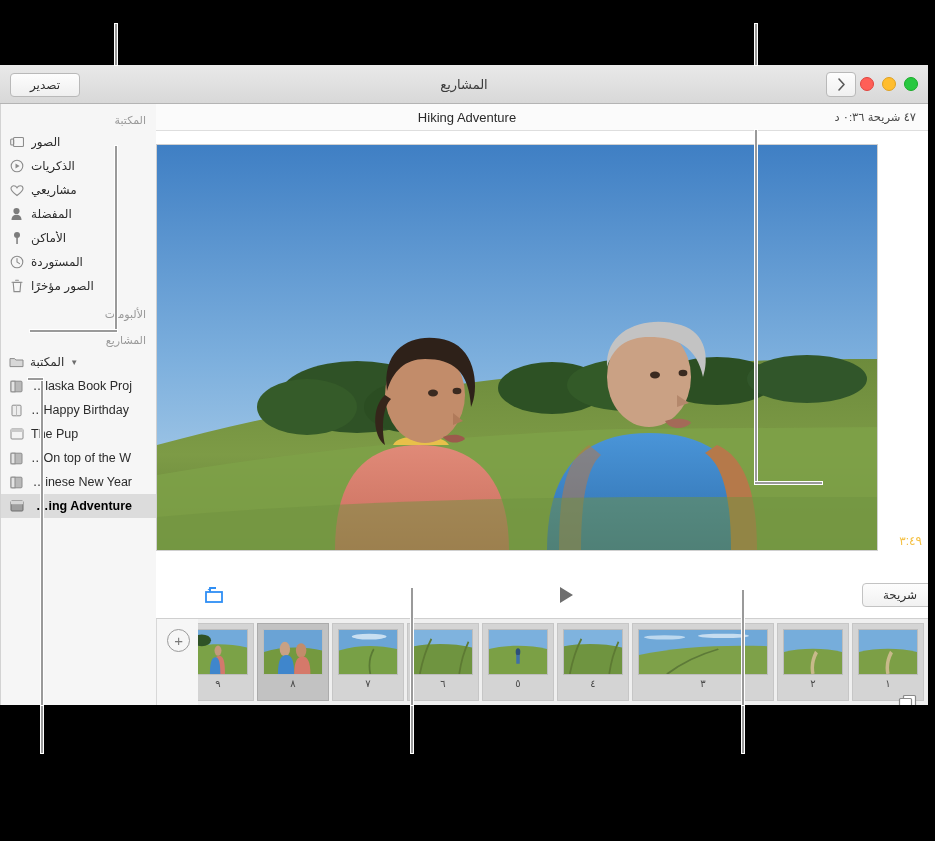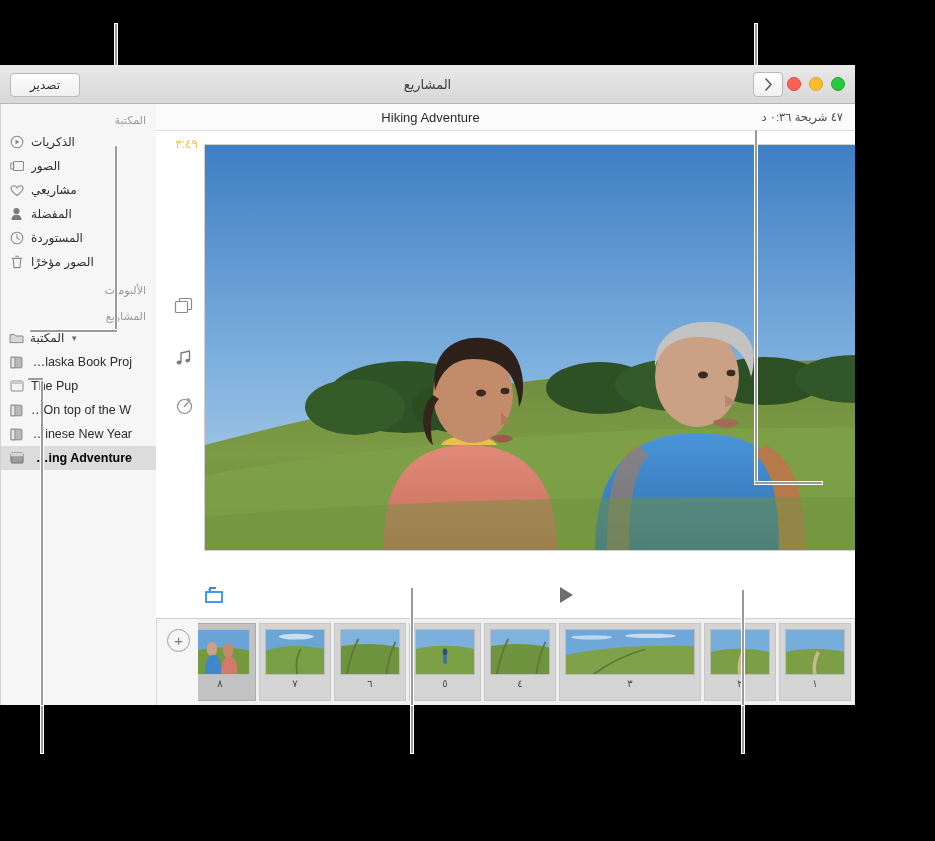--- a/index.html
+++ b/index.html
@@ -24,21 +24,21 @@
     z-index: 60;
   }
   .callout.v { width: 2px; }
   .callout.h { height: 2px; }
 
   
   #window {
     position: absolute;
     left: 0;
     top: 65px;
-    width: 855px;
+    width: 928px;
     height: 640px;
     background: #3b82f6;
     overflow: hidden;
   }
 
   
   #titlebar {
     position: relative;
     height: 38px;
     background: linear-gradient(to bottom, #e9e9e9 0%, #d8d8d8 100%);
@@ -203,21 +203,21 @@
     font-size: 13px;
     pointer-events: none;
     font-family: "Liberation Sans", sans-serif;
   }
   #project-name span { direction: ltr; display: inline-block; margin-right: 150px; }
 
   
   #stage-wrap {
     flex: 1 1 auto;
     display: flex;
-    flex-direction: row;
+    flex-direction: column;
     position: relative;
     background: #ffffff;
     min-height: 0;
   }
   #tool-rail {
     order: 2;
     width: 48px;
     flex: 0 0 48px;
     position: relative;
     background: #ffffff;
@@ -401,57 +401,66 @@
     </div>
   </div>
 
   <div id="wbody">
 
     <div id="sidebar">
       <div class="sb-header">المكتبة</div>
 
       <div class="sb-item">
         <span class="sb-icon">
+          <svg width="14" height="12" viewBox="0 0 14 12">
+              <rect x="3.5" y="1.5" width="10" height="9" rx="1" fill="none" stroke="#8c8c8c" stroke-width="1.1"></rect>
+              <rect x="0.7" y="3" width="3" height="6" rx="1" fill="none" stroke="#8c8c8c" stroke-width="1.1"></rect>
+            </svg>
+        </span>
+        <span class="sb-label">الصور</span>
+      </div>
+
+      <div class="sb-item">
+        <span class="sb-icon">
           <svg width="14" height="14" viewBox="0 0 14 14">
               <circle cx="7" cy="7" r="5.8" fill="none" stroke="#8c8c8c" stroke-width="1.1"></circle>
               <path d="M5.5 4.6 L9.6 7 L5.5 9.4 Z" fill="#8c8c8c"></path>
             </svg>
         </span>
         <span class="sb-label">الذكريات</span>
       </div>
 
       <div class="sb-item">
         <span class="sb-icon">
-          <svg width="14" height="12" viewBox="0 0 14 12">
-              <rect x="3.5" y="1.5" width="10" height="9" rx="1" fill="none" stroke="#8c8c8c" stroke-width="1.1"></rect>
-              <rect x="0.7" y="3" width="3" height="6" rx="1" fill="none" stroke="#8c8c8c" stroke-width="1.1"></rect>
-            </svg>
-        </span>
-        <span class="sb-label">الصور</span>
-      </div>
-
-      <div class="sb-item">
-        <span class="sb-icon">
           <svg width="14" height="13" viewBox="0 0 14 13">
               <path d="M7 11.5 C3 8.6 1 6.8 1 4.6 C1 2.9 2.3 1.8 3.8 1.8 C5 1.8 6.4 2.7 7 3.8 C7.6 2.7 9 1.8 10.2 1.8 C11.7 1.8 13 2.9 13 4.6 C13 6.8 11 8.6 7 11.5 Z" fill="none" stroke="#8c8c8c" stroke-width="1.1"></path>
             </svg>
         </span>
         <span class="sb-label">مشاريعي</span>
       </div>
 
       <div class="sb-item">
         <span class="sb-icon">
           <svg width="13" height="14" viewBox="0 0 13 14">
               <circle cx="6.5" cy="4" r="3.1" fill="#7c7c7c"></circle>
               <path d="M1.5 13 C1.5 9.6 3.7 7.8 6.5 7.8 C9.3 7.8 11.5 9.6 11.5 13 Z" fill="#7c7c7c"></path>
             </svg>
         </span>
         <span class="sb-label">المفضلة</span>
       </div>
 
+      <div class="sb-item">
+        <span class="sb-icon">
+          <svg width="10" height="14" viewBox="0 0 10 14">
+              <circle cx="5" cy="4" r="3" fill="#7c7c7c"></circle>
+              <rect x="4.3" y="6.5" width="1.5" height="6.5" fill="#7c7c7c"></rect>
+            </svg>
+        </span>
+        <span class="sb-label">الأماكن</span>
+      </div>
 
       <div class="sb-item">
         <span class="sb-icon">
           <svg width="14" height="14" viewBox="0 0 14 14">
               <circle cx="7" cy="7" r="5.8" fill="none" stroke="#8c8c8c" stroke-width="1.1"></circle>
               <path d="M7 3.6 V7 L9.5 8.6" fill="none" stroke="#8c8c8c" stroke-width="1.1" stroke-linecap="round"></path>
             </svg>
         </span>
         <span class="sb-label">المستوردة</span>
       </div>
@@ -482,20 +491,29 @@
       <div class="sb-item project">
         <span class="sb-icon">
           <svg width="13" height="13" viewBox="0 0 13 13">
               <rect x="1" y="1.2" width="11" height="10.6" rx="1" fill="#b9b9b9" stroke="#8c8c8c" stroke-width="1"></rect>
               <rect x="1" y="1.2" width="4" height="10.6" fill="#e4e4e4" stroke="#8c8c8c" stroke-width="1"></rect>
             </svg>
         </span>
         <span class="sb-label">Alaska Book Proj…</span>
       </div>
 
+      <div class="sb-item project">
+        <span class="sb-icon">
+          <svg width="11" height="13" viewBox="0 0 11 13">
+              <rect x="1" y="1.2" width="9" height="10.6" rx="1" fill="#ededed" stroke="#8c8c8c" stroke-width="1"></rect>
+              <path d="M5.5 1.2 V11.8" stroke="#bcbcbc" stroke-width="1"></path>
+            </svg>
+        </span>
+        <span class="sb-label">Happy Birthday…</span>
+      </div>
 
       <div class="sb-item project">
         <span class="sb-icon">
           <svg width="14" height="12" viewBox="0 0 14 12">
               <rect x="1" y="1" width="12" height="10" rx="1" fill="#f3f3f3" stroke="#8c8c8c" stroke-width="1"></rect>
               <rect x="1" y="1" width="12" height="3" fill="#c9c9c9"></rect>
             </svg>
         </span>
         <span class="sb-label">The Pup</span>
       </div>

